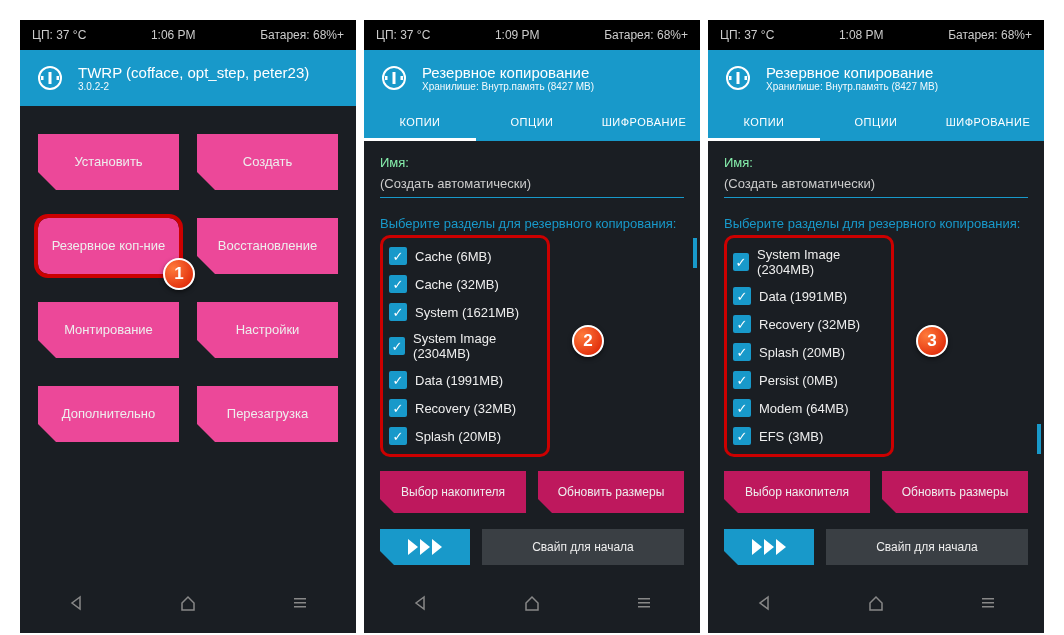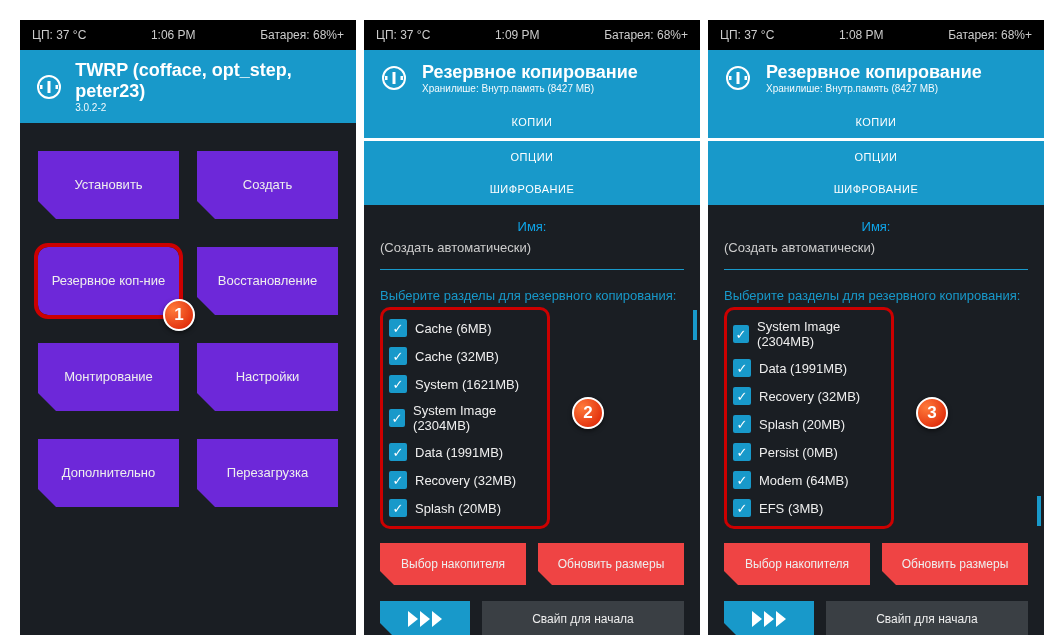--- a/index.html
+++ b/index.html
@@ -35,42 +35,41 @@
     gap: 10px;
   }
   .header .logo {
     width: 36px;
     height: 36px;
     display: flex;
     align-items: center;
     justify-content: center;
   }
   .header .titles { display: flex; flex-direction: column; }
-  .header .title { font-size: 18px; font-weight: 700; }
+  .header .title { font-size: 15px; font-weight: 400; }
   .header .subtitle { font-size: 10px; opacity: .95; }
   .tabs {
     background: #1899ca;
     display: flex;
-    flex-direction: column;
   }
   .tab {
     flex: 1;
     text-align: center;
     color: #fff;
     font-size: 11px;
     padding: 10px 4px;
     letter-spacing: .5px;
   }
   .tab.active { border-bottom: 3px solid #fff; }
   .content { flex: 1; padding: 14px 16px; color: #ccc; position: relative; }
-  .label { color: #0ea5e9; font-size: 13px; margin-bottom: 6px; text-align: center; }
+  .label { color: #86efac; font-size: 13px; margin-bottom: 6px; }
   .namefield {
     color: #ccc;
     font-size: 13px;
-    padding-bottom: 14px;
+    padding-bottom: 6px;
     border-bottom: 1px solid #1899ca;
     margin-bottom: 18px;
   }
   .section-label { color: #1899ca; font-size: 13px; margin-bottom: 4px; }
   .partition-box {
     border: 3px solid #c00;
     border-radius: 10px;
     padding: 4px 2px;
     position: relative;
     margin-bottom: 14px;
@@ -114,21 +113,21 @@
     font-weight: bold;
     font-size: 17px;
     display: flex;
     align-items: center;
     justify-content: center;
     box-shadow: 0 2px 4px rgba(0,0,0,.5);
   }
   .btn-row { display: flex; gap: 12px; margin-bottom: 16px; }
   .btn {
     flex: 1;
-    background: #ef4444;
+    background: #be185d;
     color: #eee;
     font-size: 12px;
     text-align: center;
     padding: 14px 0;
     position: relative;
     clip-path: polygon(0 0, 100% 0, 100% 100%, 14px 100%, 0 calc(100% - 14px));
   }
   .swipe-row { display: flex; gap: 12px; align-items: stretch; }
   .swipe-arrows {
     width: 90px;
@@ -160,24 +159,24 @@
   .main-grid {
     flex: 1;
     padding: 28px 18px;
     display: grid;
     grid-template-columns: 1fr 1fr;
     gap: 28px 18px;
     align-content: start;
     position: relative;
   }
   .main-btn {
-    background: #6d28d9;
+    background: #ec4899;
     color: #eee;
     font-size: 13px;
-    height: 68px;
+    height: 56px;
     display: flex;
     align-items: center;
     justify-content: center;
     clip-path: polygon(0 0, 100% 0, 100% 100%, 18px 100%, 0 calc(100% - 18px));
     line-height: 1.2;
   }
   .main-btn.highlight {
     outline: 4px solid #c00;
     border-radius: 10px;
     clip-path: none;

